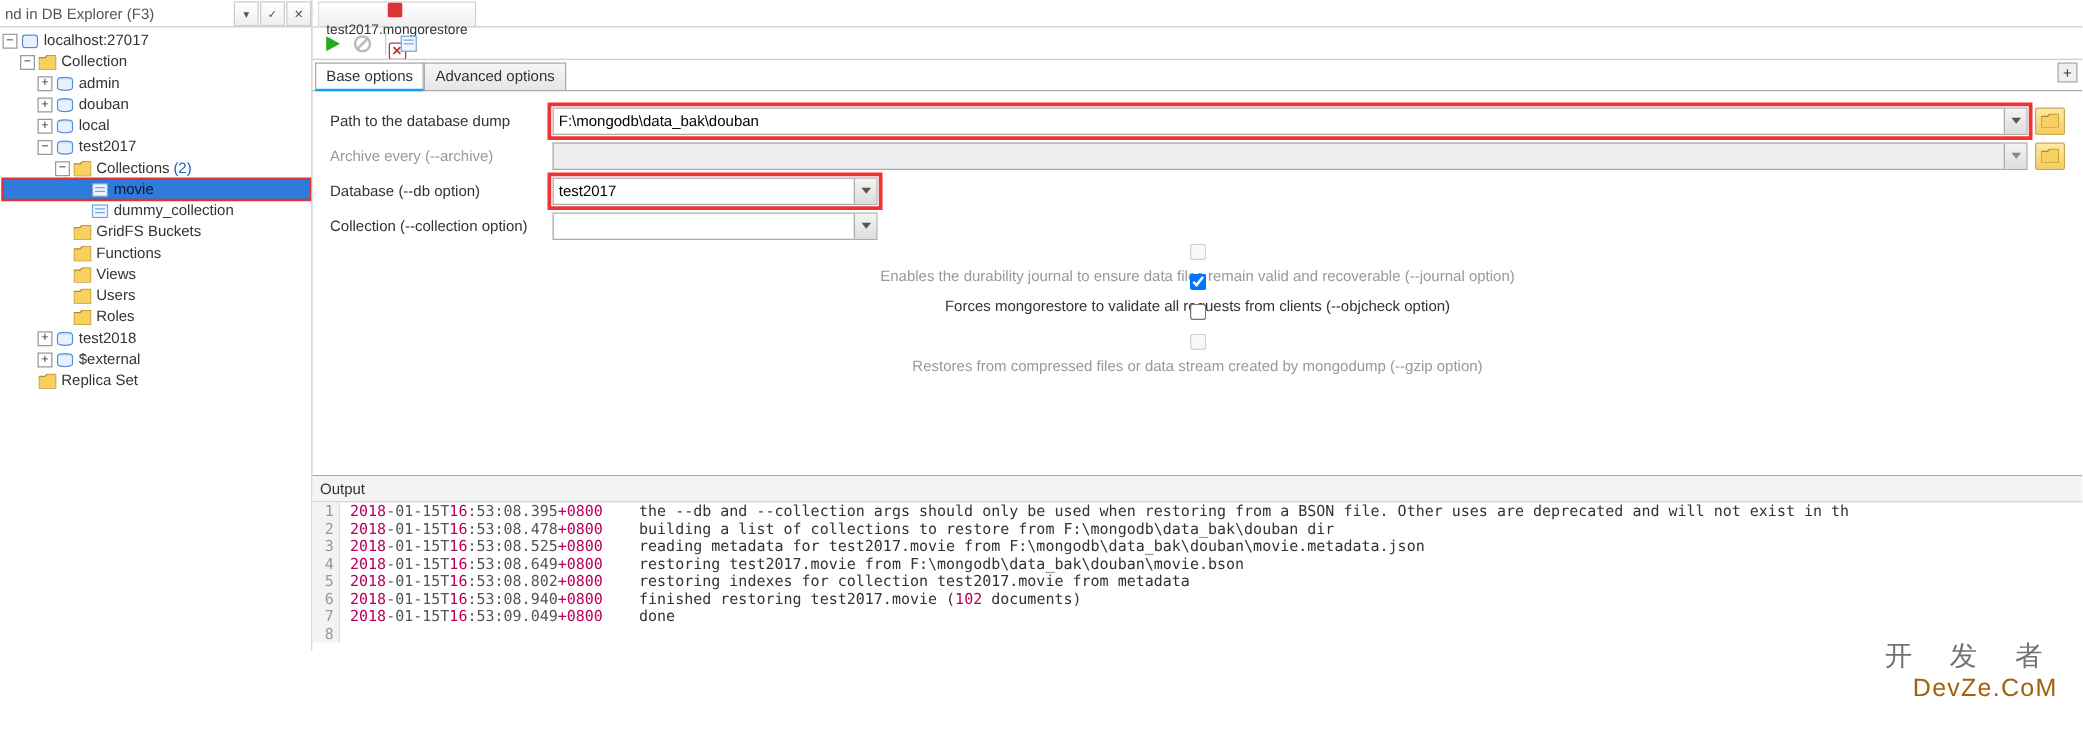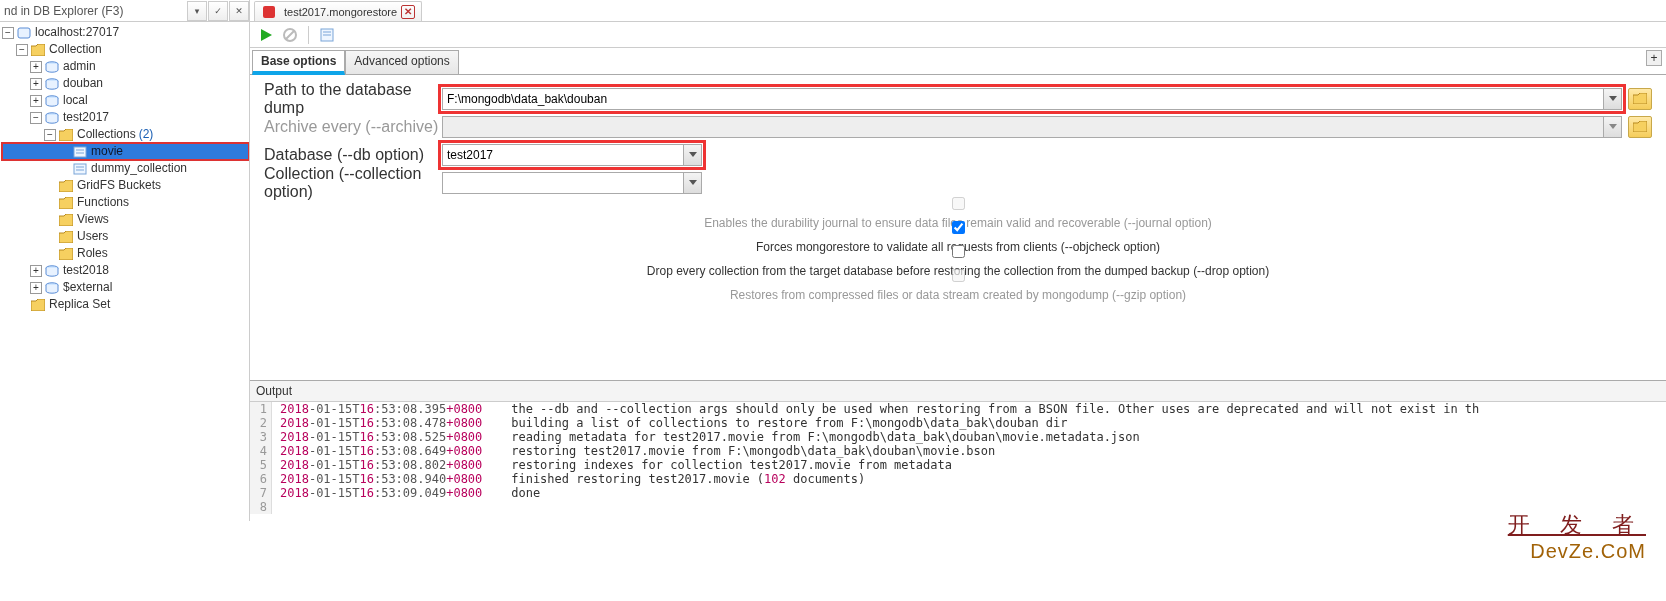--- a/index.html
+++ b/index.html
@@ -17,31 +17,31 @@
   .twisty { width:12px; height:12px; border:1px solid #999; background:#fff; display:inline-flex; align-items:center; justify-content:center; font-size:10px; line-height:1; margin-right:2px; }
   .spacer { display:inline-block; width:14px; }
   .icon { width:16px; height:14px; display:inline-flex; align-items:center; justify-content:center; margin-right:3px;}
   .node-label { }
   .count { color:#1a5fb4; margin-left:3px;}
   .selected { background:#2e7bdc; color:#0f172a; outline:2px solid #d33; outline-offset:-1px;text-align:right;}
 
   
   .right { flex: 1; display: flex; flex-direction: column; }
   .tabbar { height: 22px; display:flex; align-items:flex-end; padding-left:4px; border-bottom:1px solid #ccc;}
-  .tab { height:20px; border:1px solid #ccc; border-bottom:none; background:linear-gradient(#fff,#f0f0f0); display:flex; align-items:center; padding:0 6px; gap:4px; font-size:11px; border-radius:2px 2px 0 0;}
+  .tab { height:20px; border:1px solid #ccc; border-bottom:none; background:linear-gradient(#fff,#f0f0f0); display:flex; align-items:center; padding:0 6px; gap:4px; font-size:11px; border-radius:2px 2px 0 0;flex-direction:column;}
   .tab .close-x { color:#b33; font-weight:bold; width:14px; height:14px; border:1px solid #b33; border-radius:2px; display:flex;align-items:center;justify-content:center; font-size:10px;}
   .toolbar { height:26px; display:flex; align-items:center; padding:0 6px; gap:4px; border-bottom:1px solid #ccc;}
   .tbtn { width:20px; height:20px; display:flex;align-items:center;justify-content:center; }
   .opt-tabs { display:flex; border-bottom:1px solid #aaa; padding-left:2px; position:relative;}
   .opt-tab { padding:3px 8px; border:1px solid #aaa; border-bottom:none; background:linear-gradient(#f6f6f6,#e6e6e6); font-size:12px; margin-top:2px;}
-  .opt-tab.active { background:#fff; border-bottom:4px solid #0ea5e9; margin-bottom:-1px; font-weight:bold;}
+  .opt-tab.active { background:#fff; border-bottom:2px solid #0ea5e9; margin-bottom:-1px; font-weight:normal;}
   .opt-plus { position:absolute; right:4px; top:2px; width:16px; height:16px; border:1px solid #aaa; background:#f0f0f0; display:flex;align-items:center;justify-content:center; font-size:12px;}
   .form { padding:10px 14px;  }
   .row { display:flex; align-items:center; height:27px; margin-bottom:1px;}
-  .lbl { width:178px; color:#333; font-size:16px;}
+  .lbl { width:178px; color:#333; font-size:12px;}
   .lbl.disabled { color:#999;}
   .combo { height:22px; border:1px solid #aaa; background:#fff; display:flex; align-items:center; font-size:12px; }
   .combo.narrow{ width:260px;}
   .combo-input{ flex:1; border:none; padding:0 4px; font-size:12px; outline:none; background:transparent;}
   .combo-btn{ width:18px; height:20px; border-left:1px solid #aaa; background:linear-gradient(#f4f4f4,#ddd); display:flex;align-items:center;justify-content:center;}
   .folder-btn{ width:24px; height:22px; border:1px solid #c8a84a; background:linear-gradient(#ffe9a8,#f5cd5a); margin-left:6px; border-radius:2px; display:flex;align-items:center;justify-content:center;}
   .redbox { outline:3px solid #e33; outline-offset:1px;}
   .check-row { display:flex; align-items:center; height:24px; font-size:12px; gap:6px;flex-direction:column;}
   .check-row.disabled{ color:#999;}
   .chk{ width:13px;height:13px;}
@@ -49,21 +49,21 @@
   .output-pane{ border-top:1px solid #aaa; flex:1; display:flex; flex-direction:column; min-height:0;}
   .output-hdr{ padding:3px 6px; font-size:12px; background:#f4f4f4; border-bottom:1px solid #ccc;}
   .output-body{ flex:1; overflow:auto; font-family:Consolas,monospace; font-size:12px; background:#fff;}
   .output-line{ display:flex; white-space:pre;}
   .gut{ width:22px; text-align:right; color:#999; background:#f3f3f3; border-right:1px solid #ddd; padding-right:4px; user-select:none;}
   .log{ padding-left:8px; flex:1;}
   .ts-y{color:#b8005c;} .ts-p{color:#555;} .ts-t{color:#b8005c;text-align:right;}
   .num{color:#b8005c;}
 
   .watermark{ position:absolute; right:20px; bottom:38px; text-align:right; font-family:"Microsoft YaHei",sans-serif; pointer-events:none;}
-  .wm1{ color:#7f1d1d; font-size:22px; letter-spacing:12px;text-decoration:underline;}
+  .wm1{ color:#737373; font-size:22px; letter-spacing:12px;}
   .wm2{ color:#a16207; font-size:20px; letter-spacing:1px;}
   .content-area{ height: 332px; overflow:hidden;}
 </style>
 </head>
 <body>
 
 <div class="app">
 
   <div class="left">
     <div class="left-header">
@@ -383,21 +383,20 @@
       <div class="check-row disabled">
         <input type="checkbox" class="chk" disabled="" style="">
         <span>Enables the durability journal to ensure data files remain valid and recoverable (--journal option)</span>
       </div>
       <div class="check-row">
         <input type="checkbox" class="chk" checked="" style="">
         <span>Forces mongorestore to validate all requests from clients (--objcheck option)</span>
       </div>
       <div class="check-row">
         <input type="checkbox" class="chk" style="">
-        <span>Drop every collection from the target database before restoring the collection from the dumped backup (--drop option)</span>
       </div>
       <div class="check-row disabled">
         <input type="checkbox" class="chk" disabled="" style="">
         <span>Restores from compressed files or data stream created by mongodump (--gzip option)</span>
       </div>
     </div>
     </div>
 
     <div class="output-pane">
       <div class="output-hdr">Output</div>

